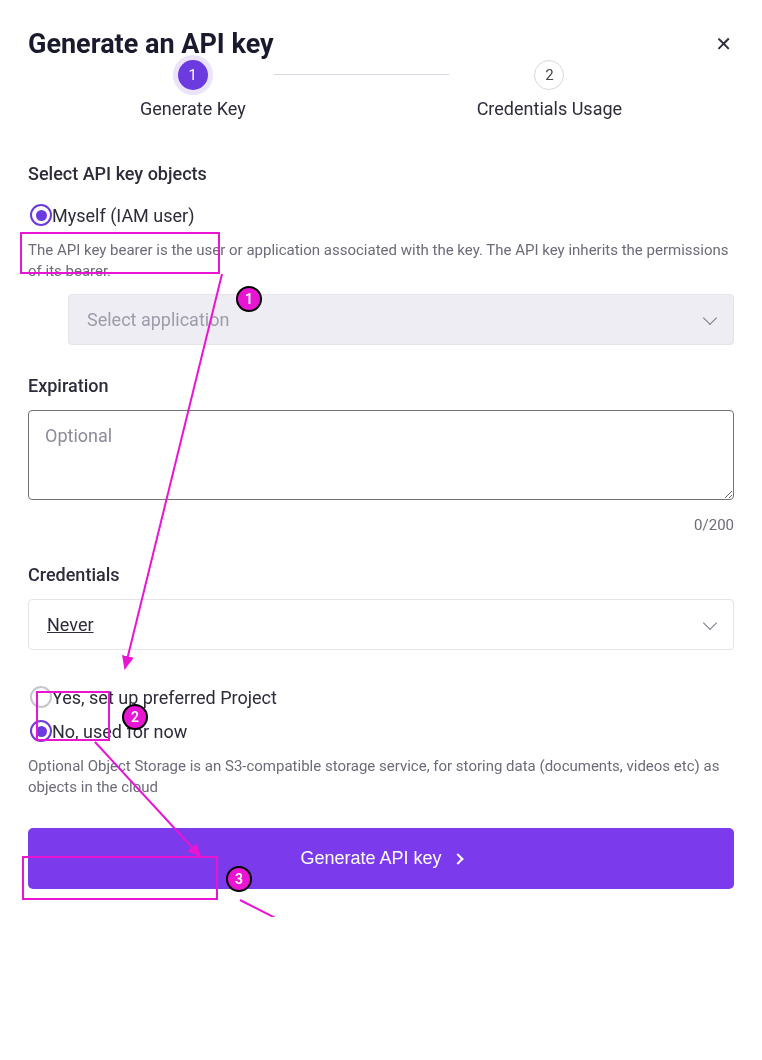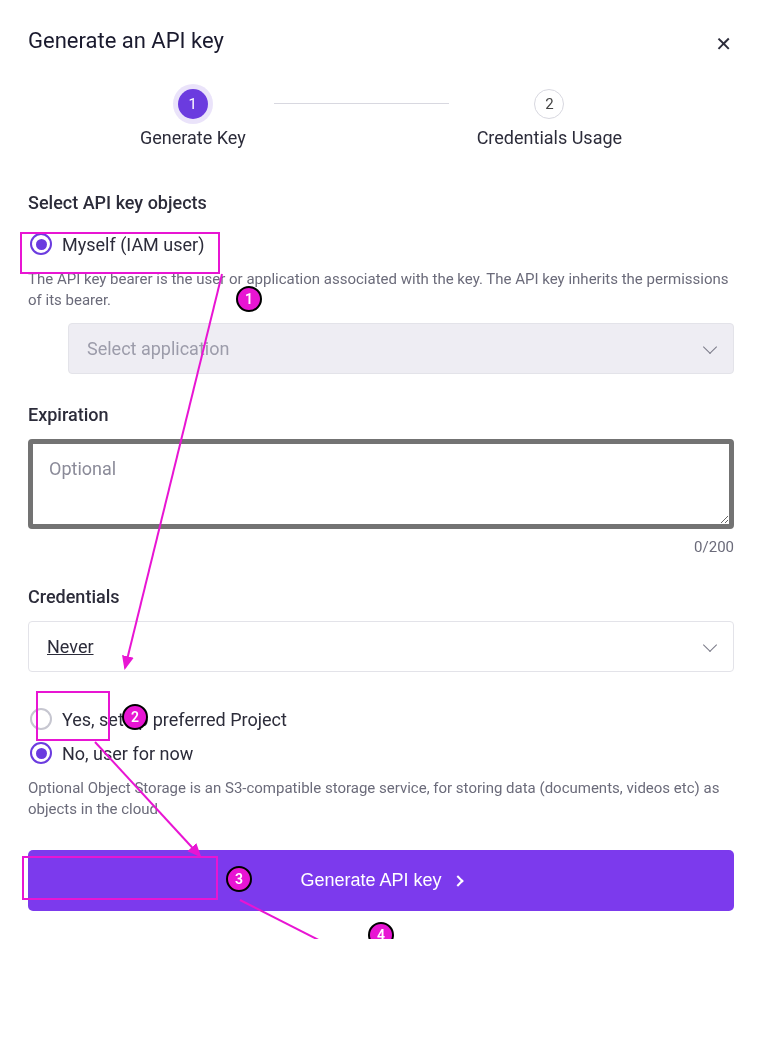--- a/index.html
+++ b/index.html
@@ -5,23 +5,22 @@
     * { box-sizing: border-box; margin: 0; padding: 0; }
     body {
       font-family: -apple-system, BlinkMacSystemFont, "Segoe UI", Roboto, sans-serif;
       color: #1a1a2e;
       background: #fff;
       width: 762px;
       padding: 28px;
       position: relative;
     }
     .page-title {
-      font-size: 22px;
-      font-weight: 400;
-      margin-bottom: 36px;
+      font-size: 27px;
+      font-weight: 700;
     }
     .close-btn {
       position: absolute;
       top: 32px;
       right: 30px;
       font-size: 20px;
       font-weight: 400;
       cursor: pointer;
       color: #2c2c3a;
     }
@@ -66,21 +65,21 @@
     }
     .section-label {
       font-size: 18px;
       font-weight: 500;
       color: #2c2c3a;
       margin-bottom: 14px;
     }
     .radio-row {
       display: flex;
       align-items: center;
-      gap: 10px;
+      gap: 0;
       padding: 6px 2px;
       cursor: pointer;
     }
     .radio {
       width: 22px;
       height: 22px;
       border-radius: 50%;
       border: 2px solid #c6c6d0;
       display: flex;
       align-items: center;
@@ -123,35 +122,35 @@
     .chevron-down {
       width: 10px;
       height: 10px;
       border-right: 1.5px solid #7a7a88;
       border-bottom: 1.5px solid #7a7a88;
       transform: rotate(45deg);
       margin-top: -4px;
     }
     .textarea {
       width: 100%;
-      border: 5px solid #737373;
+      border: 1px solid #737373;
       border-radius: 4px;
       padding: 14px 16px;
       font-size: 18px;
       font-family: inherit;
       resize: vertical;
       min-height: 90px;
       color: #2c2c3a;
     }
     .textarea::placeholder { color: #8b8b99; }
     .counter {
       text-align: right;
       font-size: 15px;
       color: #6b6b7a;
-      margin-top: 5px;
+      margin-top: 12px;
     }
     .section { margin-bottom: 30px; }
     .primary-btn {
       width: 100%;
       background: #7c3aed;
       color: #fff;
       border: none;
       border-radius: 5px;
       padding: 20px;
       font-size: 18px;
@@ -237,21 +236,21 @@
   </div>
 </div>
 
 <div class="section">
   <div class="radio-row">
     <div class="radio"></div>
     <span class="radio-text">Yes, set up preferred Project</span>
   </div>
   <div class="radio-row">
     <div class="radio selected"></div>
-    <span class="radio-text">No, user for now</span>
+    <span class="radio-text">No, used for now</span>
   </div>
   <div class="help-text">Optional Object Storage is an S3-compatible storage service, for storing data (documents, videos etc) as objects in the cloud</div>
 </div>
 
 <button class="primary-btn">
   <span>Generate API key</span>
   <span class="chevron-right"></span>
 </button>
 
 <div class="ann-box" style="left:20px; top:232px; width:200px; height:42px;"></div>

